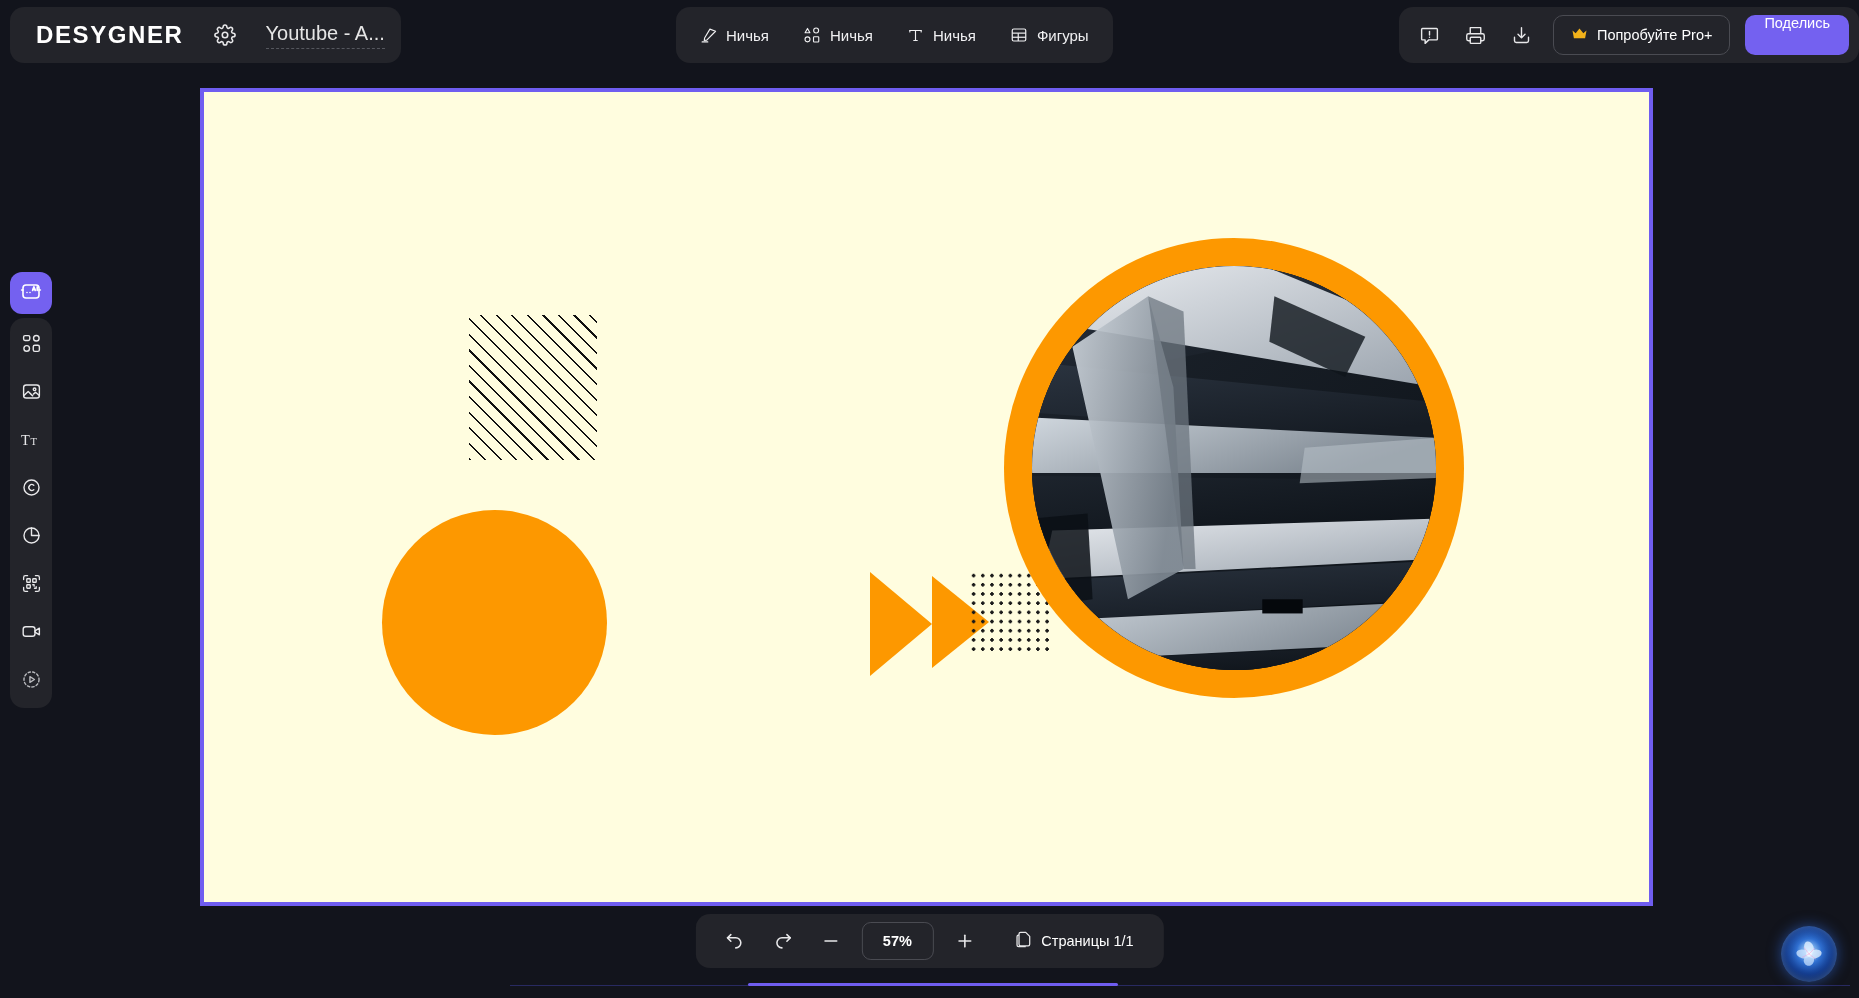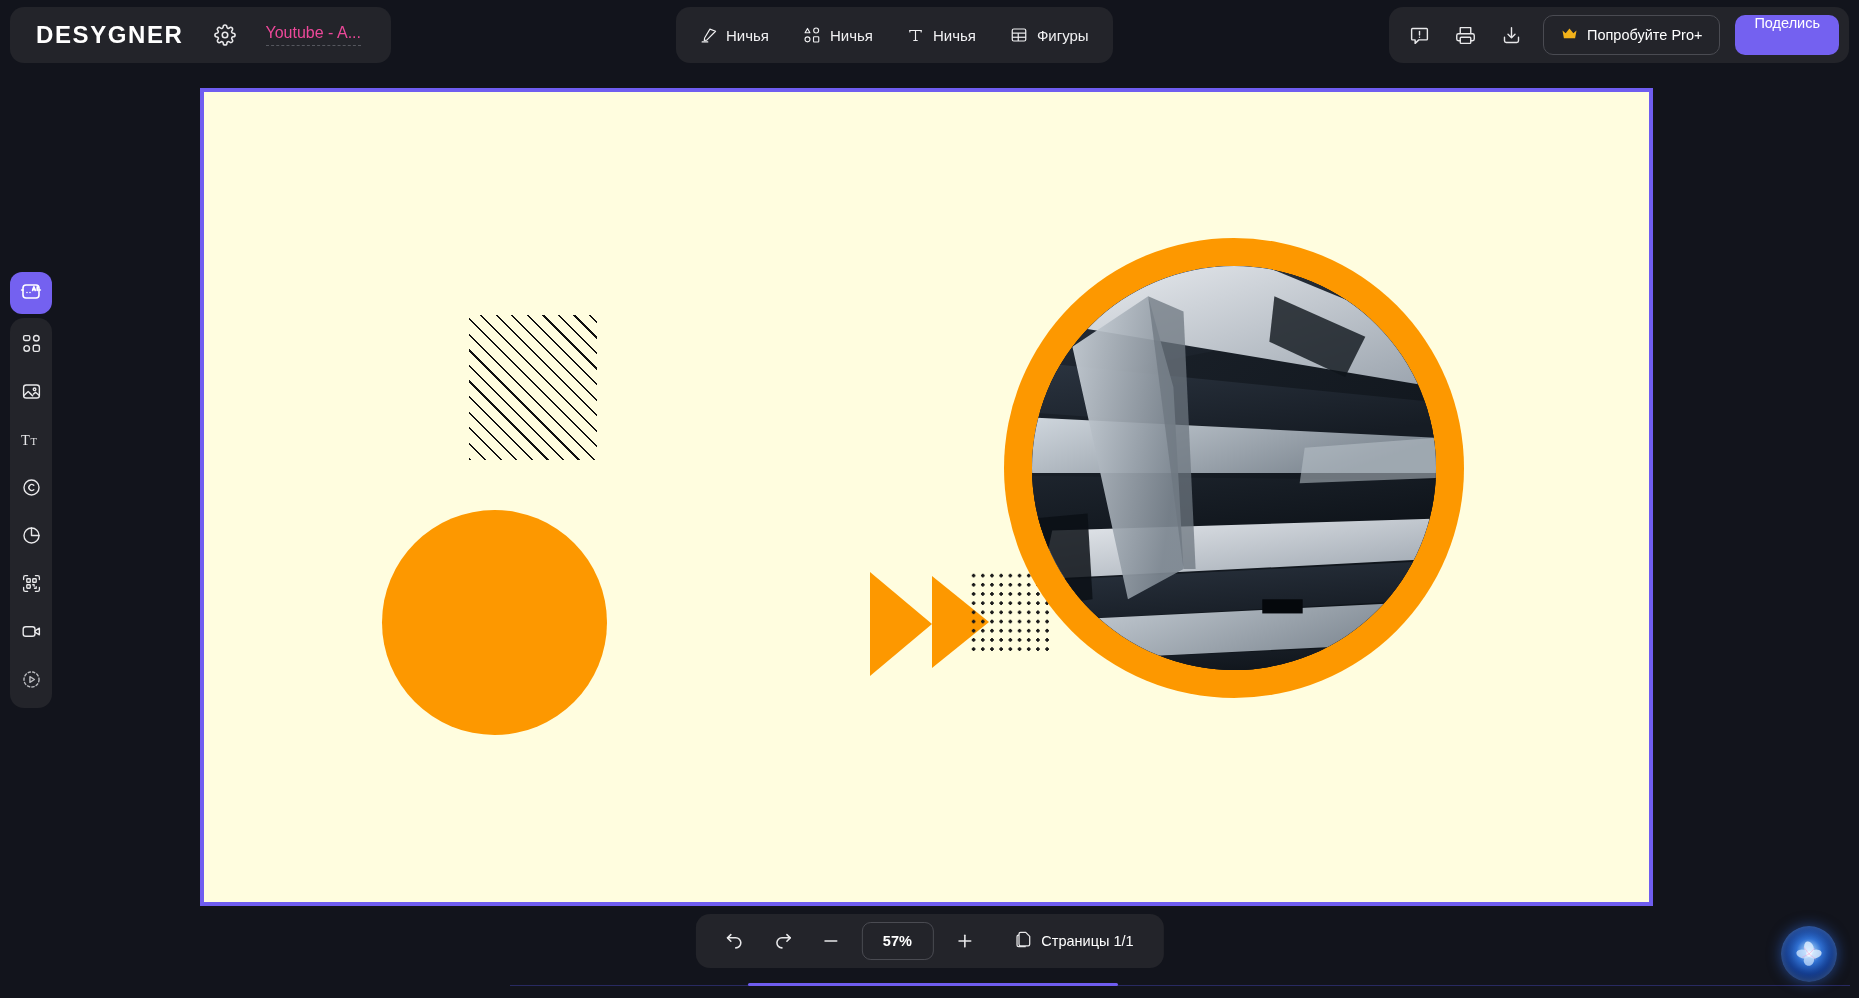--- a/index.html
+++ b/index.html
@@ -22,39 +22,39 @@
     display: flex; align-items: center;
   }
   .tb-group {
     background: #23242a;
     border-radius: 14px;
     height: 56px;
     display: flex; align-items: center;
   }
   .tb-left {
     position: absolute; left: 10px; top: 7px;
-    padding: 0 30px 0 26px;
+    padding: 0 16px 0 26px;
     gap: 26px;
   }
   .logo {
     color: #ffffff;
     font-size: 24px;
     font-weight: 800;
     letter-spacing: 1.6px;
     font-family: "Liberation Sans", sans-serif;
     white-space: nowrap;
   }
   .gear-btn {
     width: 30px; height: 30px;
     display: flex; align-items: center; justify-content: center;
     cursor: pointer;
   }
   .doc-title {
-    color: #ec4899;
-    font-size: 16px;
+    color: #e5e5e5;
+    font-size: 20px;
     border-bottom: 1px dashed #55575e;
     padding-bottom: 3px;
     white-space: nowrap;
     cursor: text;
   }
 
   .tb-center {
     position: absolute; left: 676px; top: 7px;
     padding: 16px 24px;
     gap: 34px;
@@ -62,21 +62,21 @@
   .tool {
     display: flex; align-items: center; gap: 9px;
     color: #f0f0f2;
     font-size: 15px;
     cursor: pointer;
     white-space: nowrap;
   }
   .tool svg { display: block; }
 
   .tb-right {
-    position: absolute; right: 10px; top: 7px;
+    position: absolute; right: 0; top: 7px;
     padding: 0 10px;
     gap: 6px;
   }
   .icon-btn {
     width: 40px; height: 40px;
     display: flex; align-items: center; justify-content: center;
     border-radius: 9px;
     cursor: pointer;
   }
   .pro-btn {

